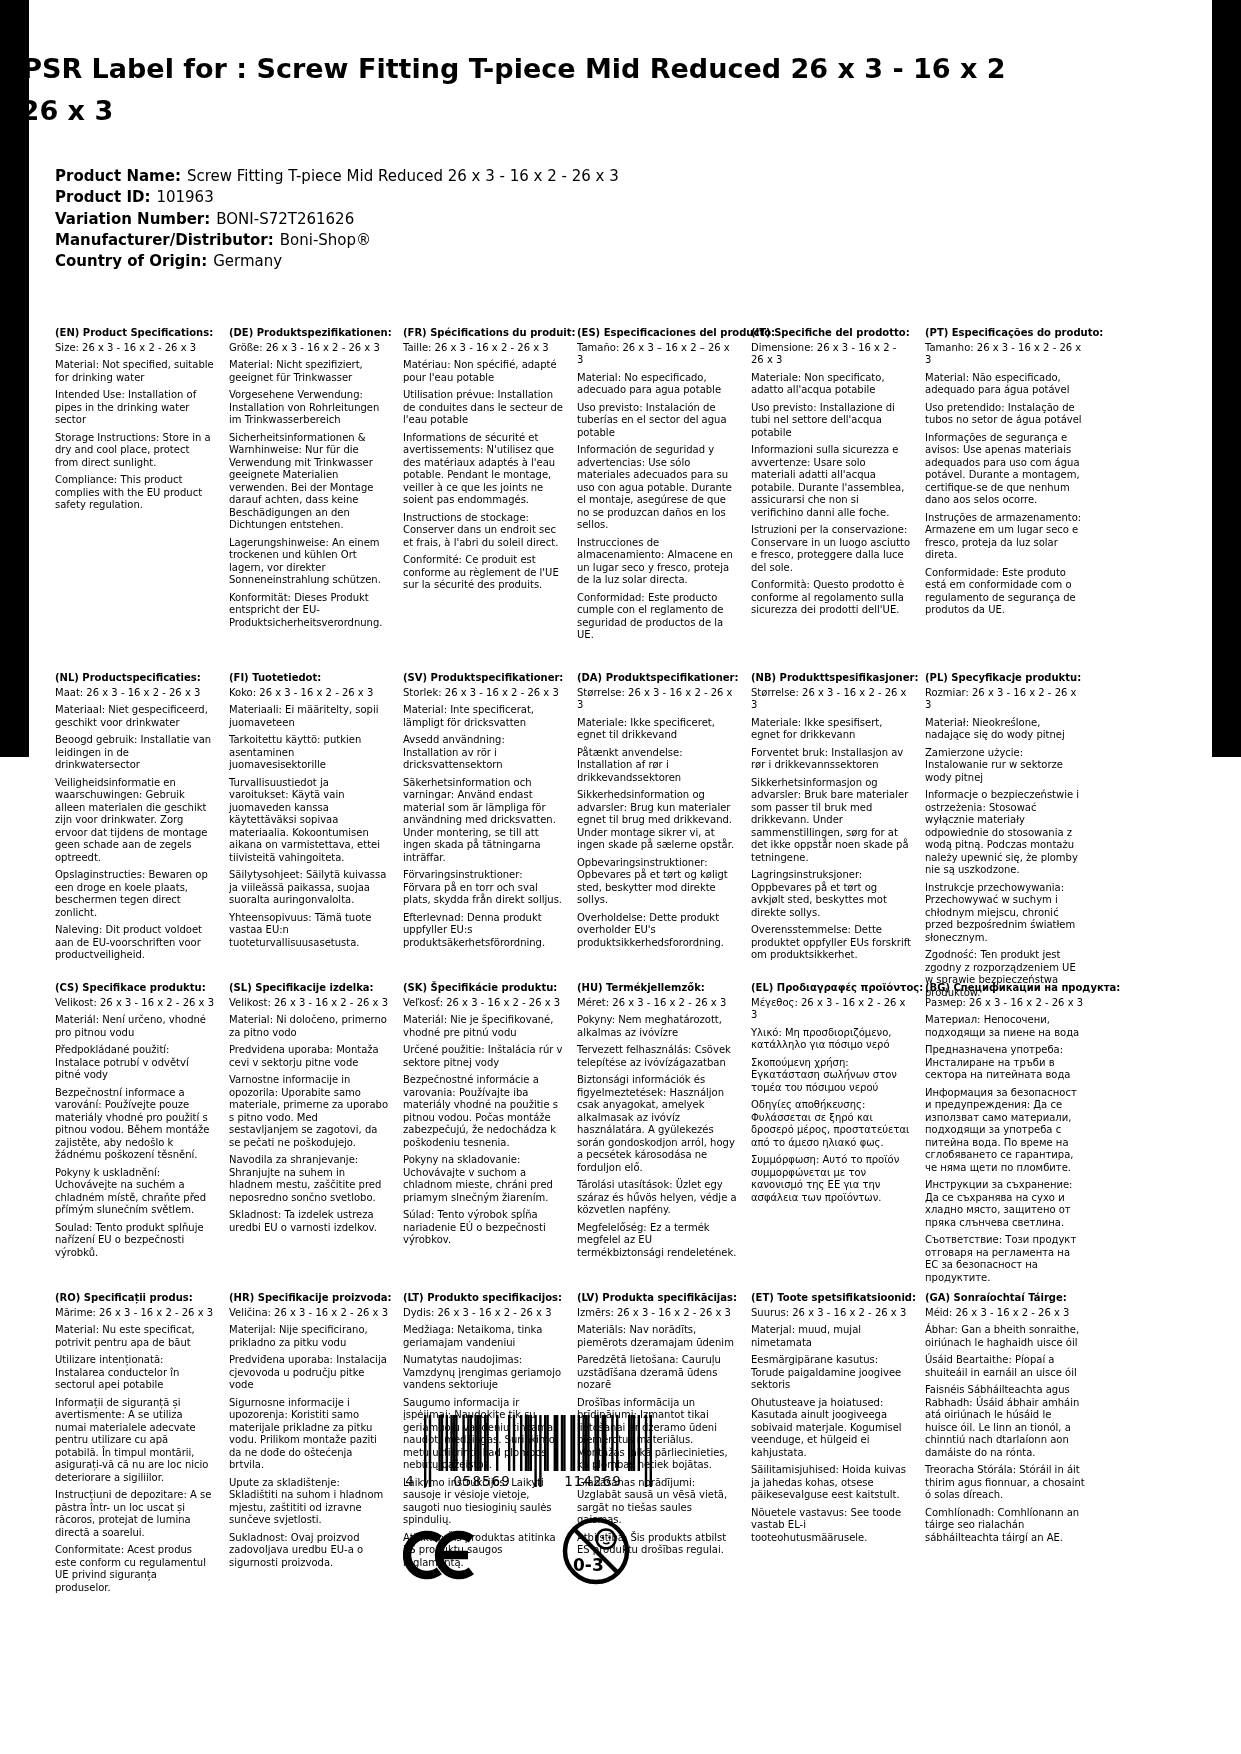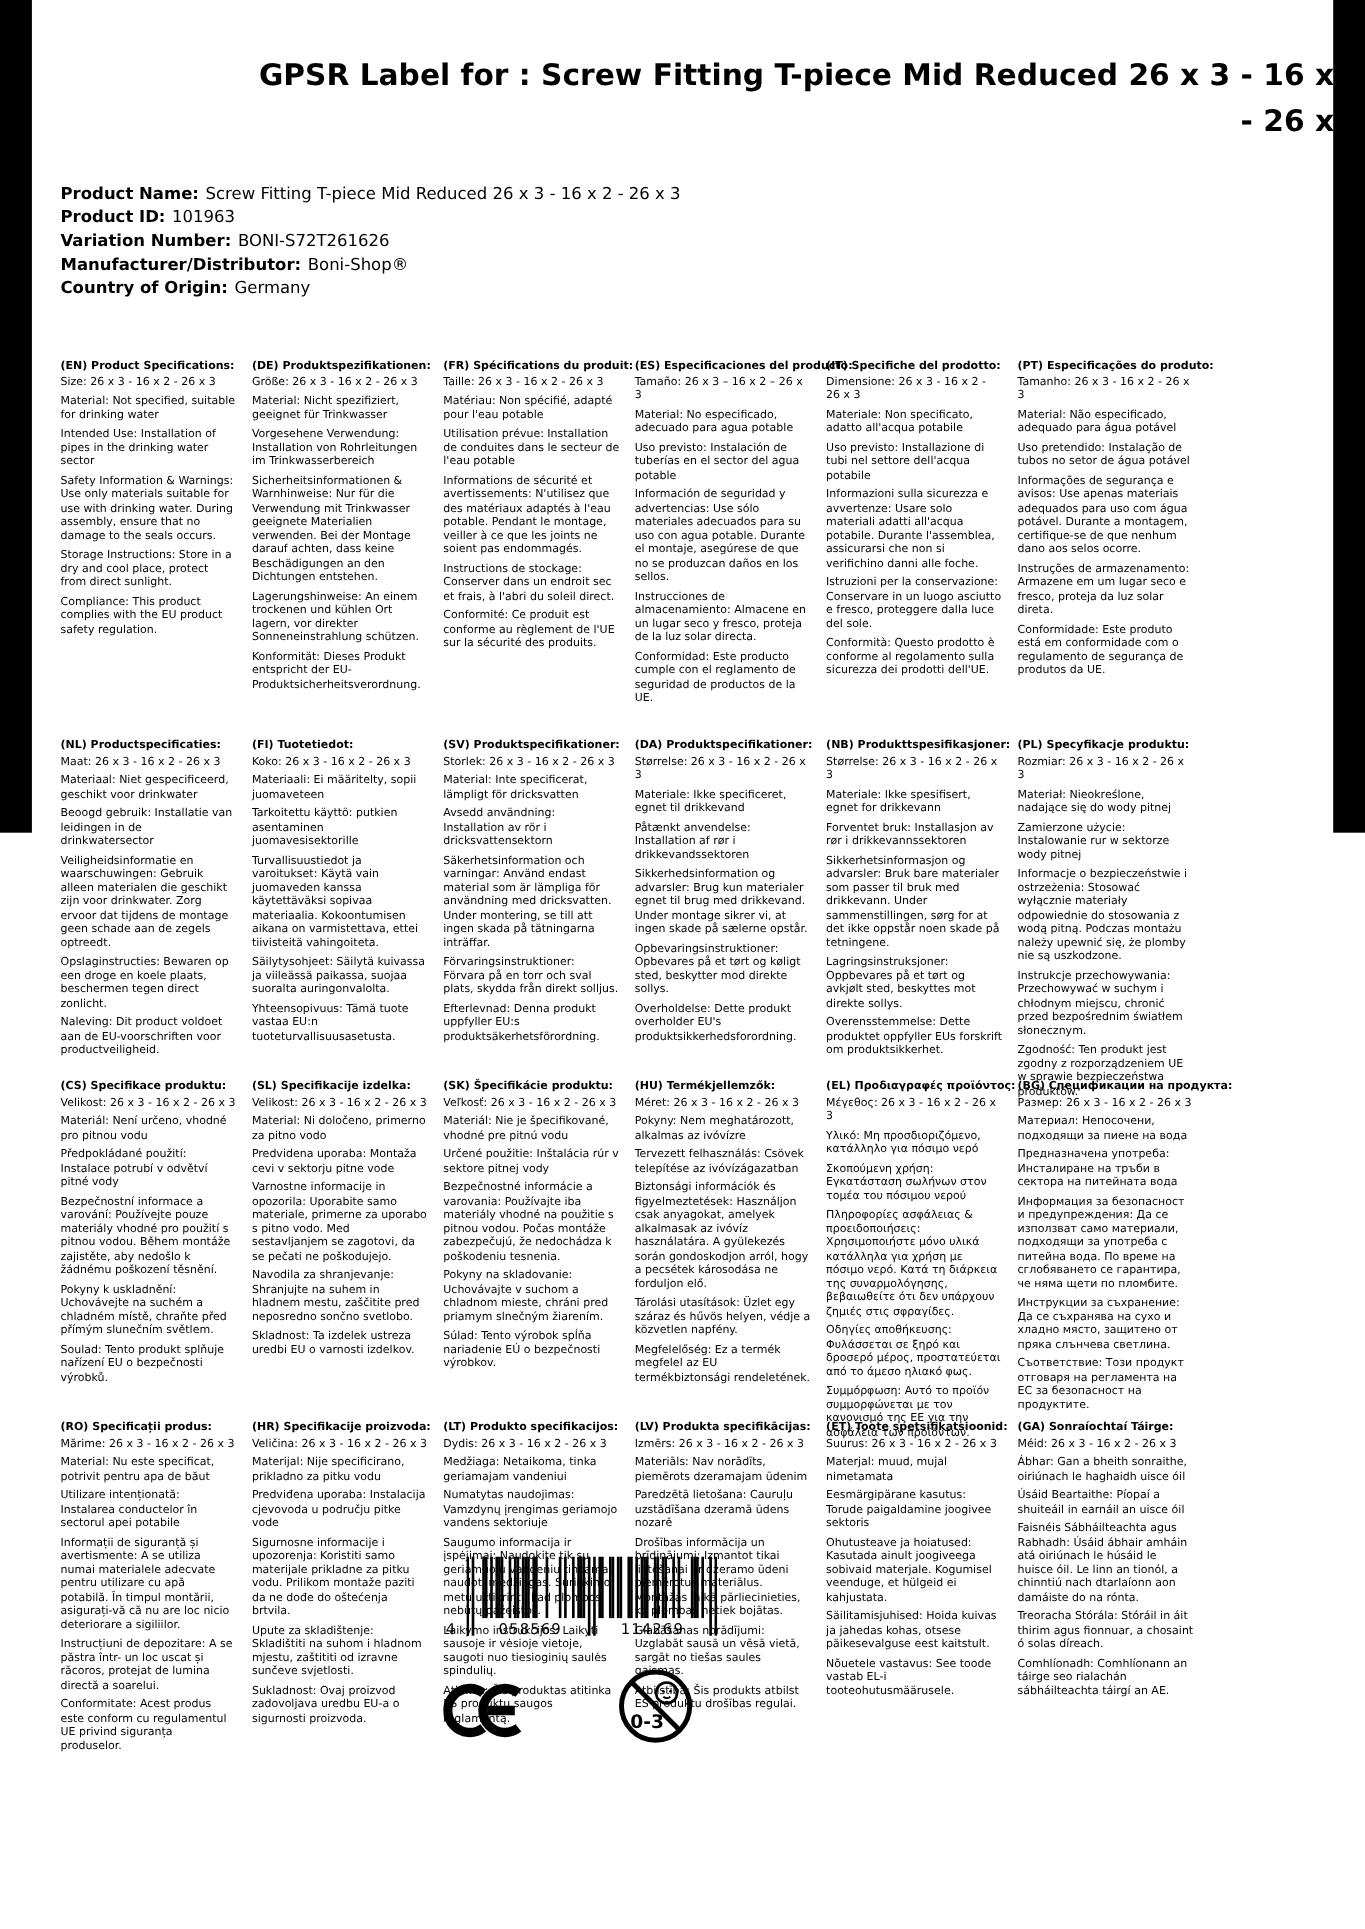--- a/index.html
+++ b/index.html
@@ -7,21 +7,21 @@
     width:1241px;height:1754px;position:relative;background:#ffffff;
     font-family:"DejaVu Sans","Liberation Sans",sans-serif;color:#000;
     overflow:hidden;
   }
   .crop-bar{position:absolute;top:0;width:29px;height:757px;background:#000;}
   .crop-bar.left{left:0;}
   .crop-bar.right{left:1212px;}
 
   .doc-title{
     position:absolute;left:0;top:48px;width:1241px;
-    text-align:right;font-weight:bold;font-size:27px;line-height:1.55;
+    text-align:left;font-weight:bold;font-size:27px;line-height:1.55;
   }
   .doc-title div{display:block;}
 
   .info-block{
     position:absolute;left:55px;top:166px;width:1100px;
     font-size:15px;line-height:1.42;
   }
   .info-line{white-space:nowrap;}
   .info-line .lbl{font-weight:bold;margin-top:44px;}
   .info-line .val{font-weight:normal;margin-left:6px;}
@@ -81,21 +81,20 @@
   </div>
 
 <div class="lang-grid">
 
     <div class="lang-cell">
       <div class="lang-header">(EN) Product Specifications:</div>
       <div class="lang-body">
         <div class="para">Size: 26 x 3 - 16 x 2 - 26 x 3</div>
         <div class="para">Material: Not specified, suitable for drinking water</div>
         <div class="para">Intended Use: Installation of pipes in the drinking water sector</div>
-        <div class="para">Safety Information &amp; Warnings: Use only materials suitable for use with drinking water. During assembly, ensure that no damage to the seals occurs.</div>
         <div class="para">Storage Instructions: Store in a dry and cool place, protect from direct sunlight.</div>
         <div class="para">Compliance: This product complies with the EU product safety regulation.</div>
       </div>
     </div>
 
     <div class="lang-cell">
       <div class="lang-header">(DE) Produktspezifikationen:</div>
       <div class="lang-body">
         <div class="para">Größe: 26 x 3 - 16 x 2 - 26 x 3</div>
         <div class="para">Material: Nicht spezifiziert, geeignet für Trinkwasser</div>
@@ -273,21 +272,20 @@
         <div class="para">Megfelelőség: Ez a termék megfelel az EU termékbiztonsági rendeletének.</div>
       </div>
     </div>
 
     <div class="lang-cell">
       <div class="lang-header">(EL) Προδιαγραφές προϊόντος:</div>
       <div class="lang-body">
         <div class="para">Μέγεθος: 26 x 3 - 16 x 2 - 26 x 3</div>
         <div class="para">Υλικό: Μη προσδιοριζόμενο, κατάλληλο για πόσιμο νερό</div>
         <div class="para">Σκοπούμενη χρήση: Εγκατάσταση σωλήνων στον τομέα του πόσιμου νερού</div>
-        <div class="para">Πληροφορίες ασφάλειας &amp; προειδοποιήσεις: Χρησιμοποιήστε μόνο υλικά κατάλληλα για χρήση με πόσιμο νερό. Κατά τη διάρκεια της συναρμολόγησης, βεβαιωθείτε ότι δεν υπάρχουν ζημιές στις σφραγίδες.</div>
         <div class="para">Οδηγίες αποθήκευσης: Φυλάσσεται σε ξηρό και δροσερό μέρος, προστατεύεται από το άμεσο ηλιακό φως.</div>
         <div class="para">Συμμόρφωση: Αυτό το προϊόν συμμορφώνεται με τον κανονισμό της ΕΕ για την ασφάλεια των προϊόντων.</div>
       </div>
     </div>
 
     <div class="lang-cell">
       <div class="lang-header">(BG) Спецификации на продукта:</div>
       <div class="lang-body">
         <div class="para">Размер: 26 x 3 - 16 x 2 - 26 x 3</div>
         <div class="para">Материал: Непосочени, подходящи за пиене на вода</div>

